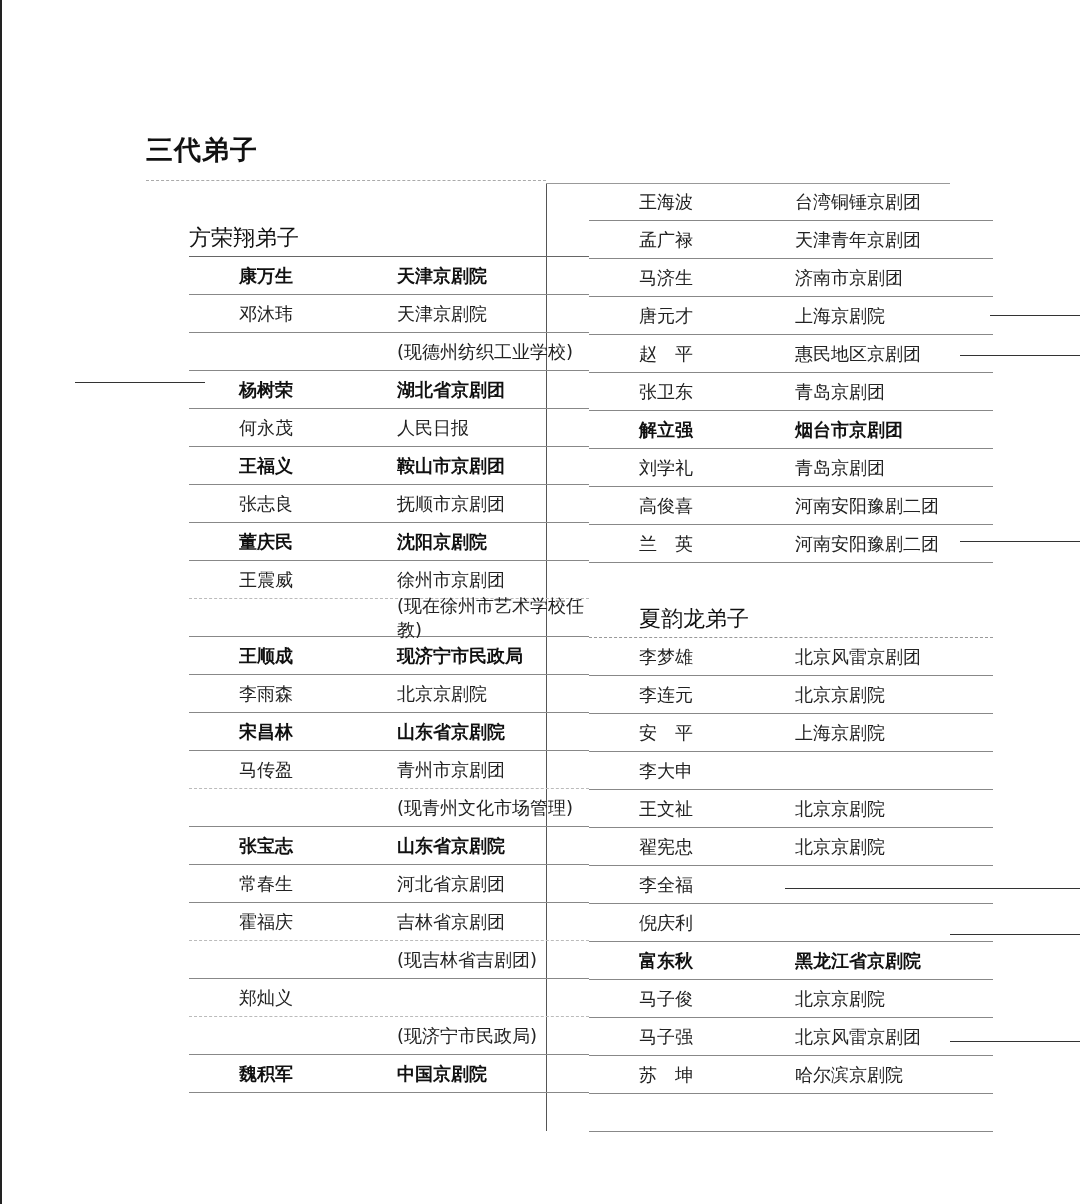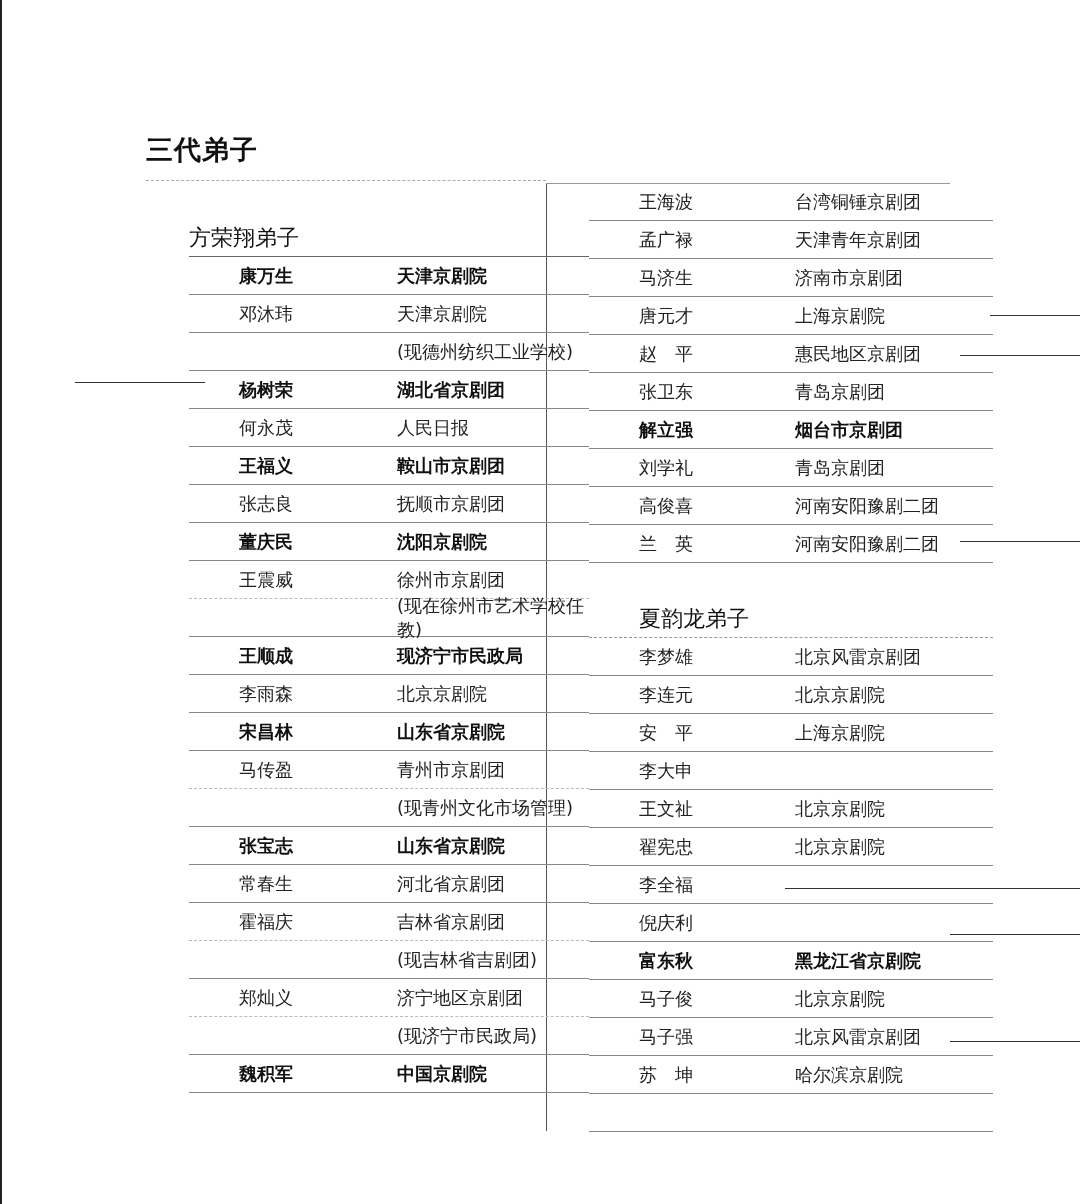--- a/index.html
+++ b/index.html
@@ -124,21 +124,20 @@
       <div class="row sub">
         <span class="name">霍福庆</span>
         <span class="org">吉林省京剧团</span>
       </div>
       <div class="row">
         <span class="name"></span>
         <span class="org">(现吉林省吉剧团)</span>
       </div>
       <div class="row sub">
         <span class="name">郑灿义</span>
-        <span class="org">济宁地区京剧团</span>
       </div>
       <div class="row">
         <span class="name"></span>
         <span class="org">(现济宁市民政局)</span>
       </div>
       <div class="row bold">
         <span class="name">魏积军</span>
         <span class="org">中国京剧院</span>
       </div>
     </div>

